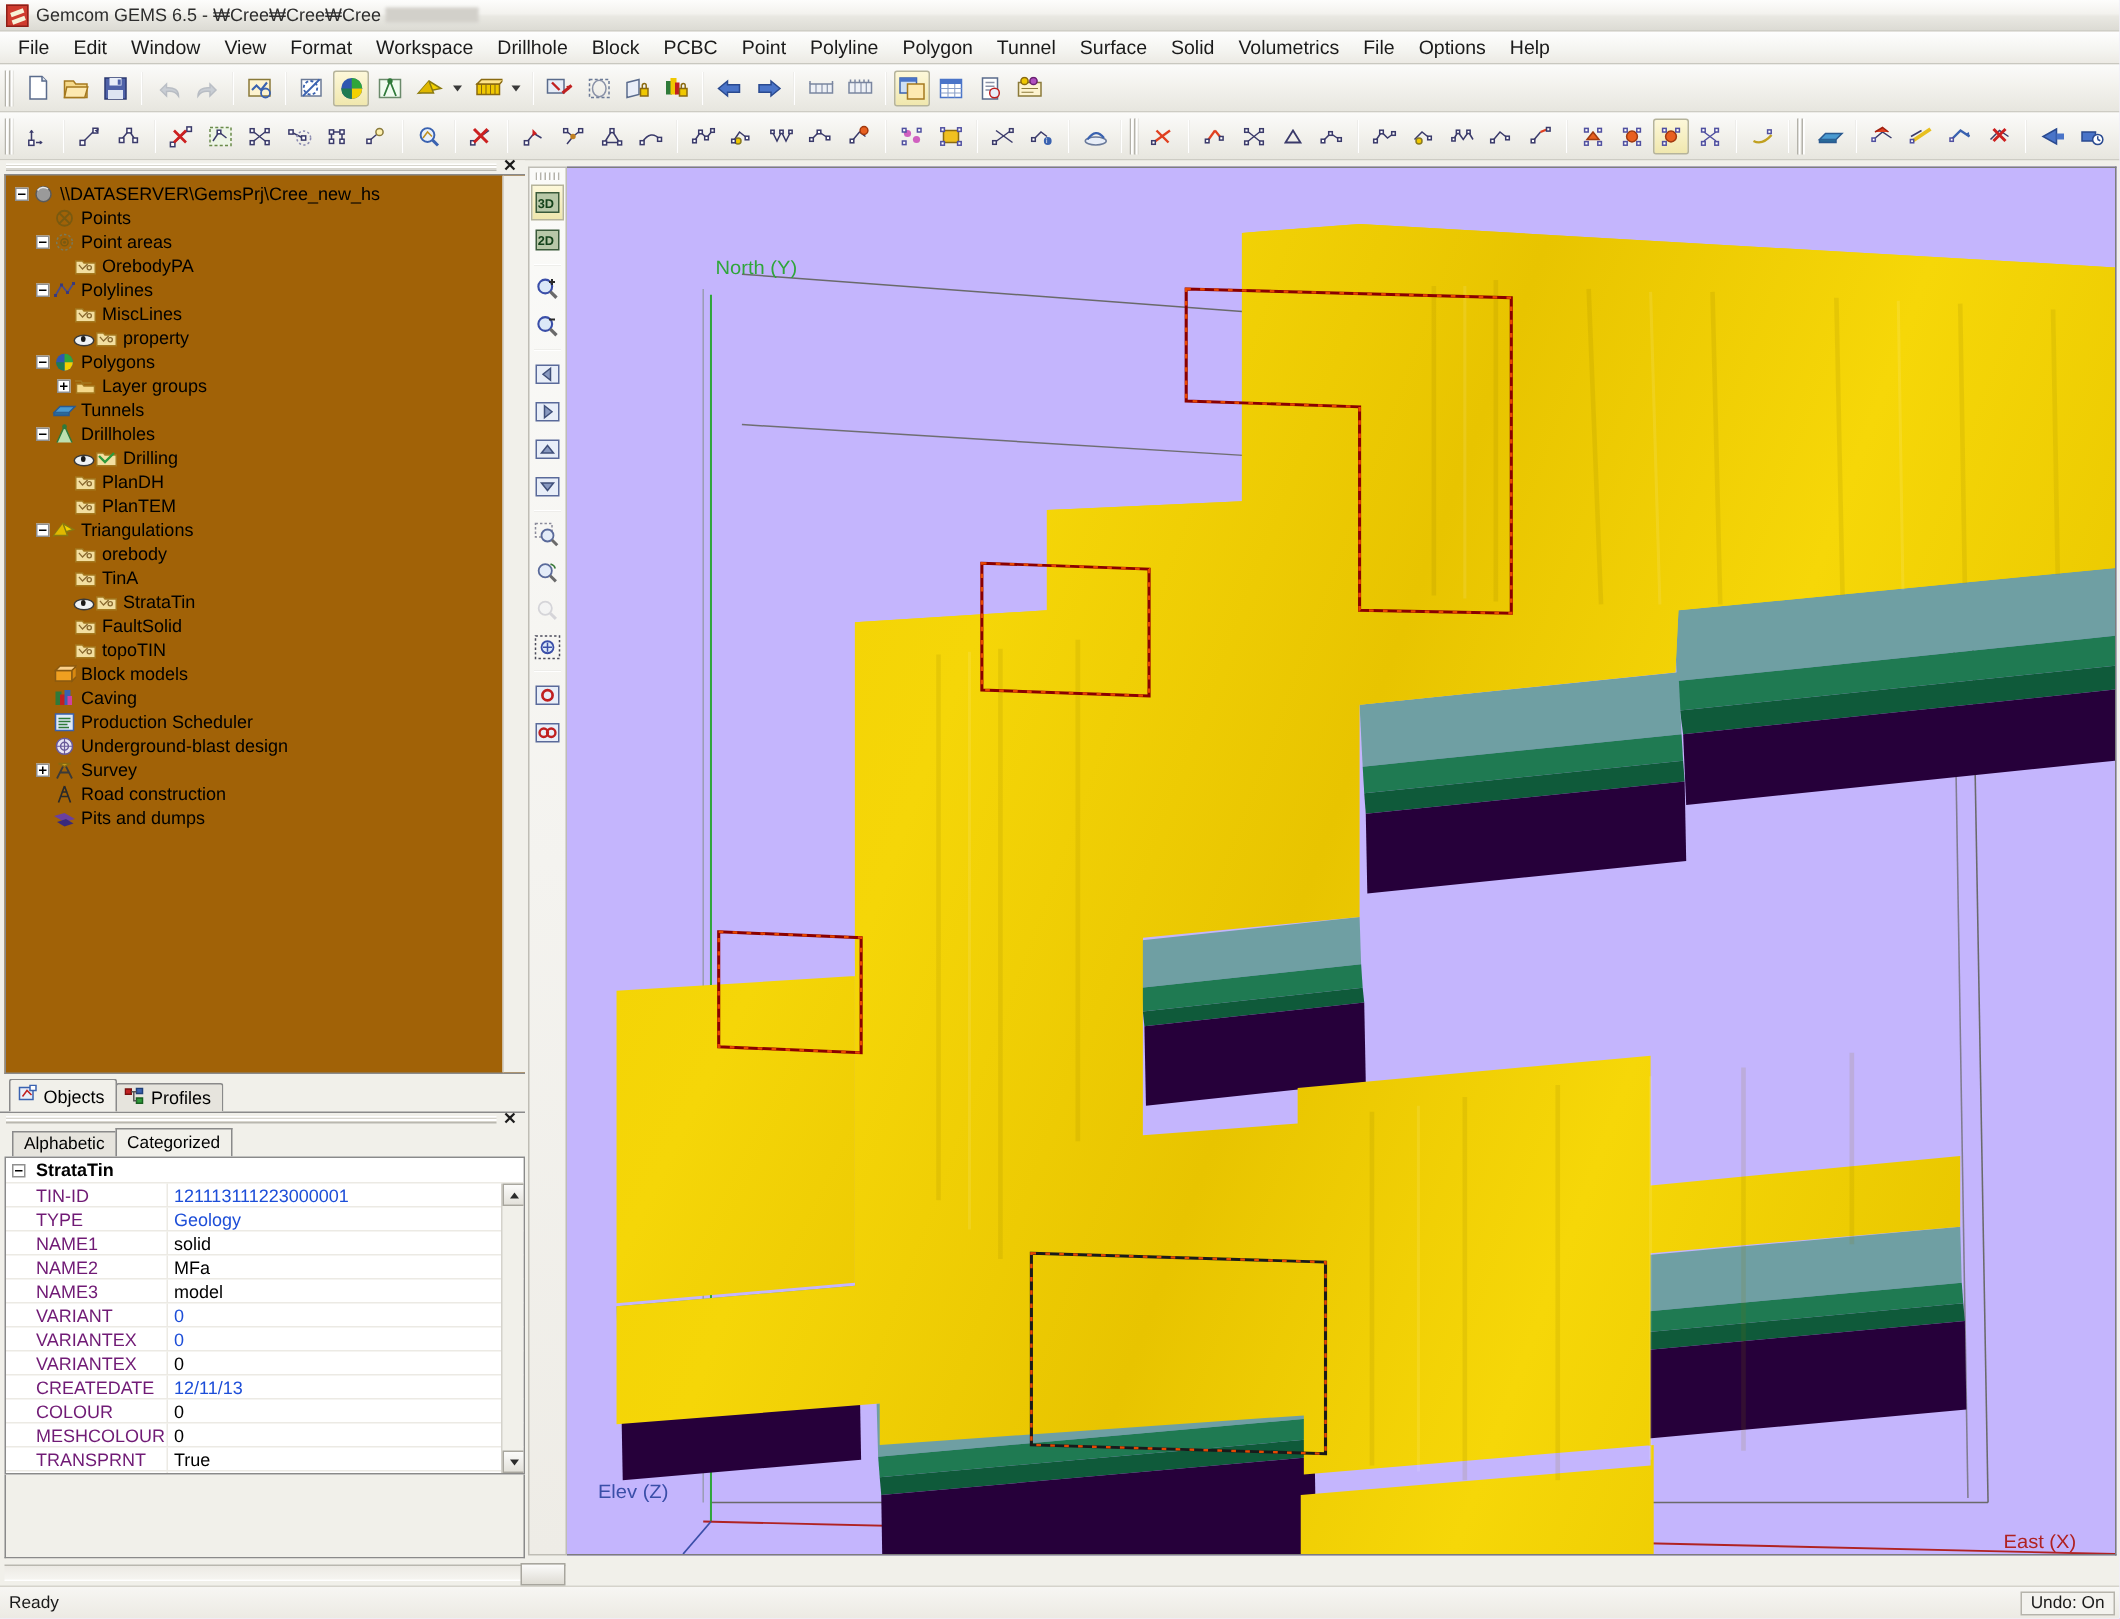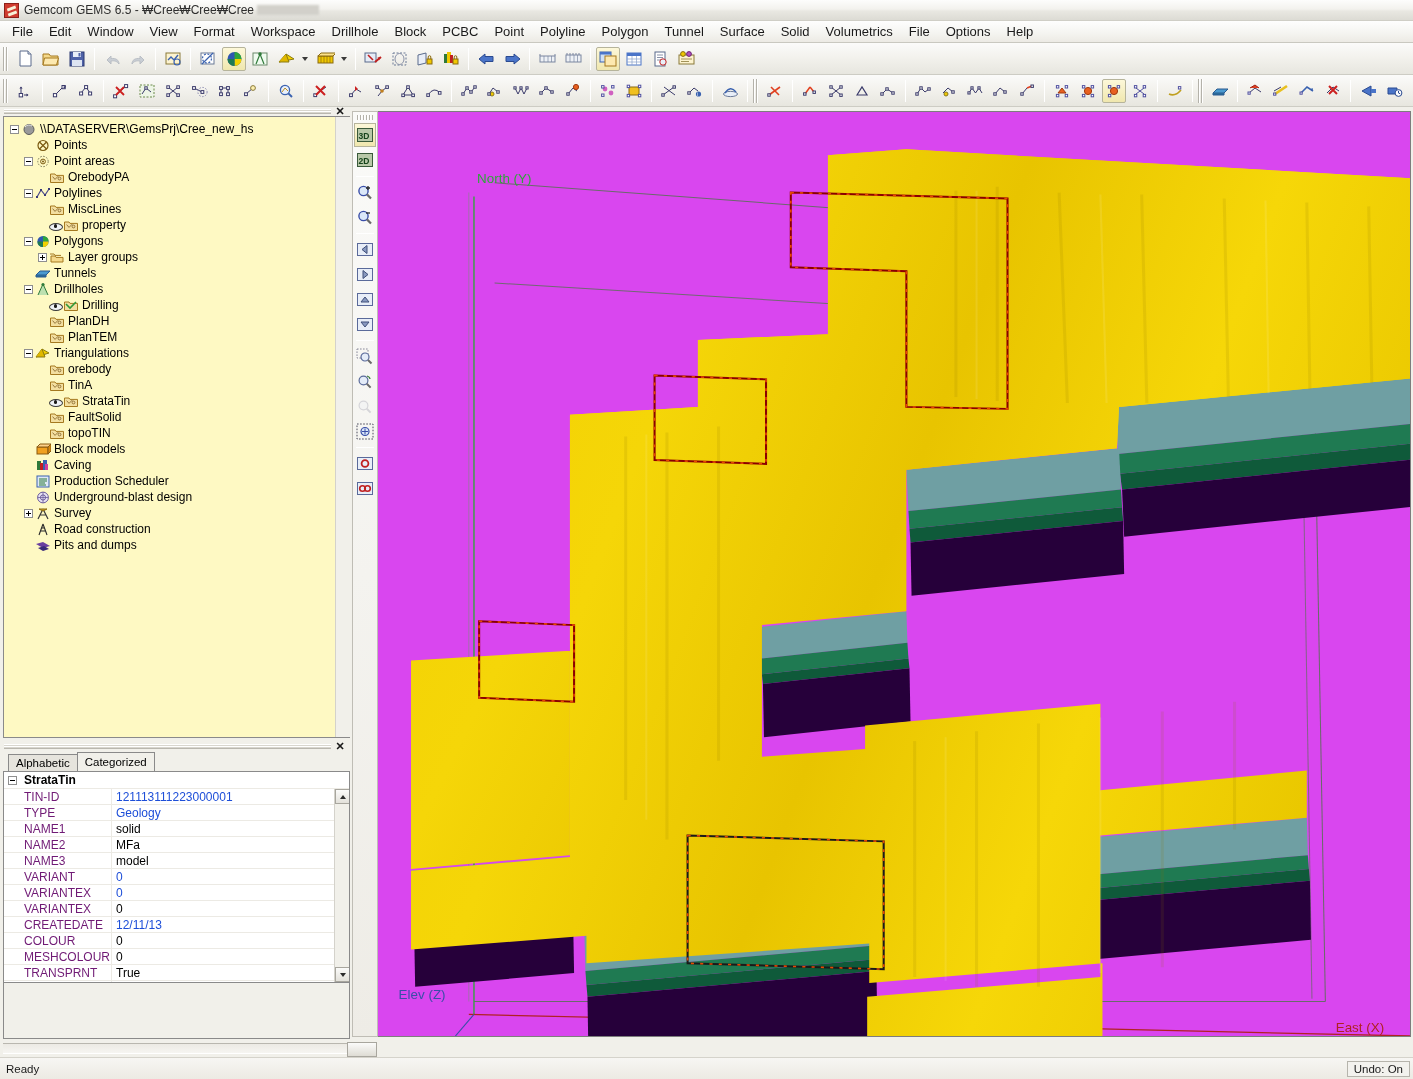--- a/index.html
+++ b/index.html
@@ -182,21 +182,21 @@
     font-size: 11px;
     line-height: 10px;
     text-align: center;
     font-weight: bold;
     color: #1a1a1a;
     margin-left: 3px;
     cursor: default;
   }
   .tree-box {
     flex: 1 1 auto;
-    background: #fef9c3;
+    background: #a16207;
     border: 1px solid #8a8a8a;
     border-right: none;
     margin: 0 0 4px 3px;
     overflow: hidden;
     position: relative;
     text-align: center;
   }
   .tree-scroll {
     position: absolute;
     right: 0; top: 0; bottom: 0;
@@ -405,21 +405,21 @@
     border: 1px solid transparent;
     cursor: default;
   }
   .vbtn.pressed {
     border: 1px solid #b6b49b;
     background: linear-gradient(to bottom,#fdf8d9,#f0e7ae);
   }
   .vsep { width: 18px; height: 1px; background: #c2c0b8; border-bottom:1px solid #fff; margin: 3px 0; }
   .canvas {
     flex: 1 1 auto;
-    background: #d946ef;
+    background: #c4b5fd;
     border: 1px solid #7d7d7d;
     border-left: none;
     position: relative;
     overflow: hidden;
     text-align: center;
   }
   .canvas svg { display: block; width: 100%; height: 100%; }
 
   
   .bottom-scroll {
@@ -1298,20 +1298,43 @@
               <div class="tnode" style="padding-left: 14px;">
                 <span class="tspace"></span>
                 <span class="tico"><svg width="16" height="15" viewBox="0 0 16 15">
                     <path d="M1 6 L8 4 L15 8 L8 10 Z" fill="#6a40a0"></path>
                     <path d="M3 10 L9 8 L14 11 L8 13 Z" fill="#3a2a7a"></path>
                   </svg></span>
                 <span class="tlabel">Pits and dumps</span>
               </div>
             </div>
           <div class="tree-scroll"></div>
+        </div>
+        <div class="tabstrip">
+          <div class="tab active">
+            <span>
+              <svg width="13" height="12" viewBox="0 0 13 12">
+                  <rect x="1" y="2" width="9" height="8" fill="#e8eef8" stroke="#3a62b0"></rect>
+                  <path d="M3 8 L6 4 L9 7" fill="none" stroke="#c02020"></path>
+                  <rect x="8" y="0.5" width="4" height="3.5" fill="#fff" stroke="#3a62b0"></rect>
+                </svg>
+            </span>
+            <span>Objects</span>
+          </div>
+          <div class="tab">
+            <span>
+              <svg width="14" height="12" viewBox="0 0 14 12">
+                  <rect x="0.5" y="1" width="4" height="3.5" fill="#c02020" stroke="#7a1010"></rect>
+                  <rect x="8" y="0.5" width="4" height="3.5" fill="#3a62b0" stroke="#20407a"></rect>
+                  <rect x="8" y="7" width="4" height="3.5" fill="#2f9a3a" stroke="#186020"></rect>
+                  <path d="M4.5 2.8 h3.5 M6.2 2.8 v6 h1.8" fill="none" stroke="#555"></path>
+                </svg>
+            </span>
+            <span>Profiles</span>
+          </div>
         </div>
       </div>
 
       <div class="pane" style="flex:0 0 auto;">
         <div class="pane-grip">
           <div class="lines"></div>
           <div class="pane-close">✕</div>
         </div>
         <div class="prop-tabs">
           <div class="ptab">Alphabetic</div>

